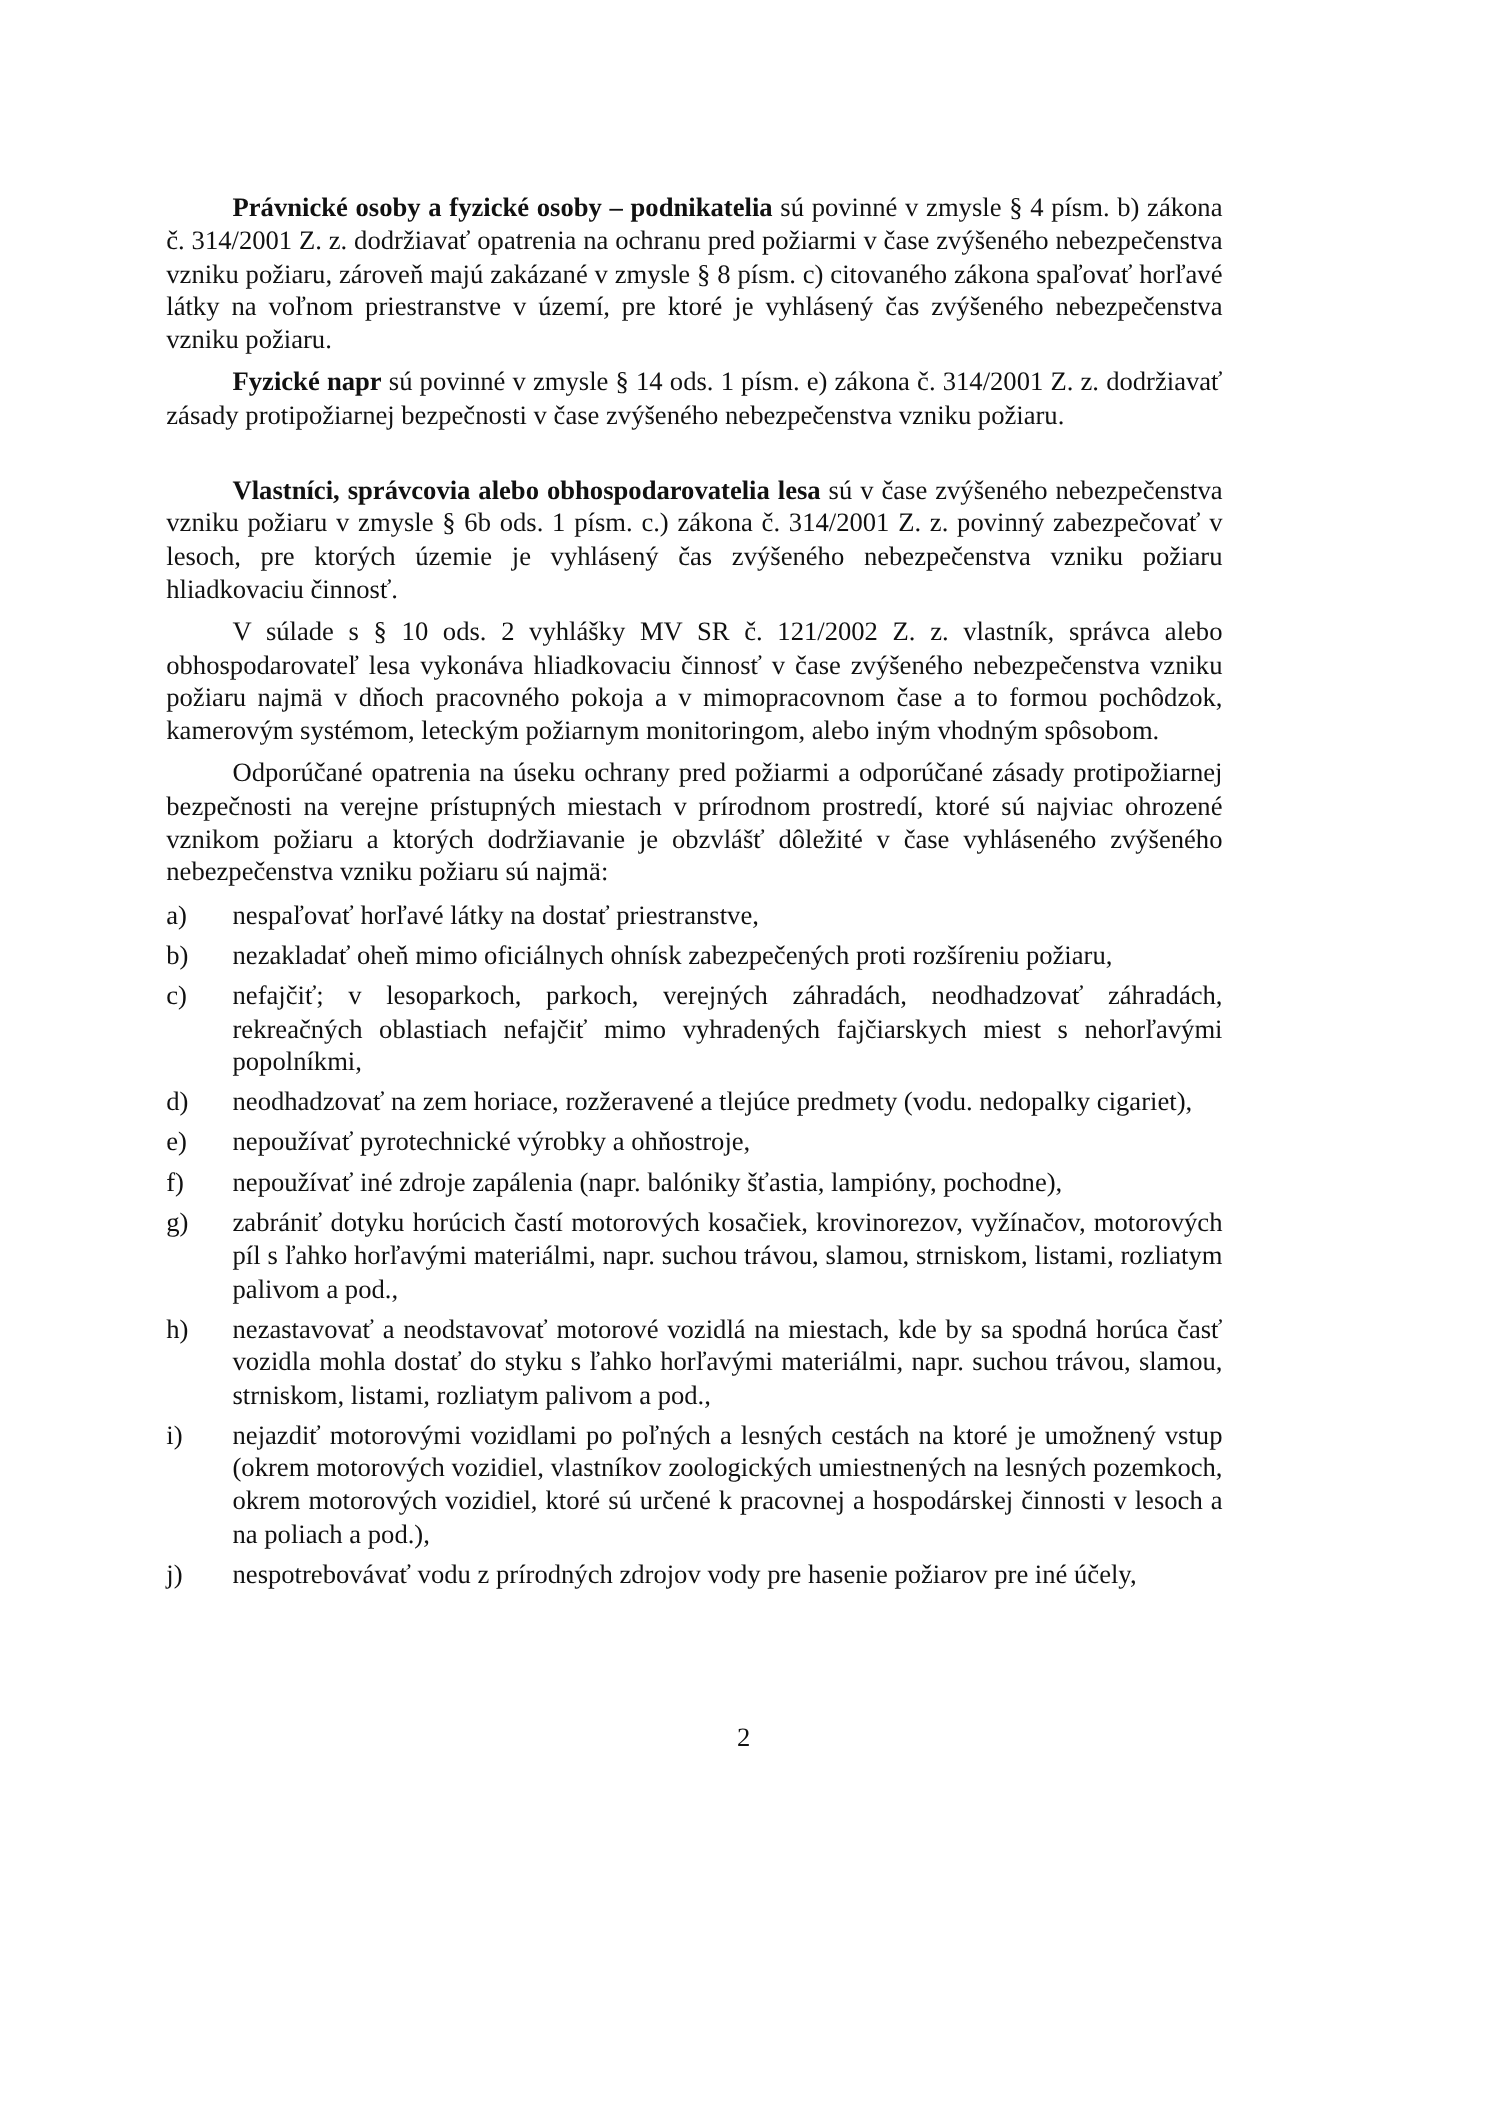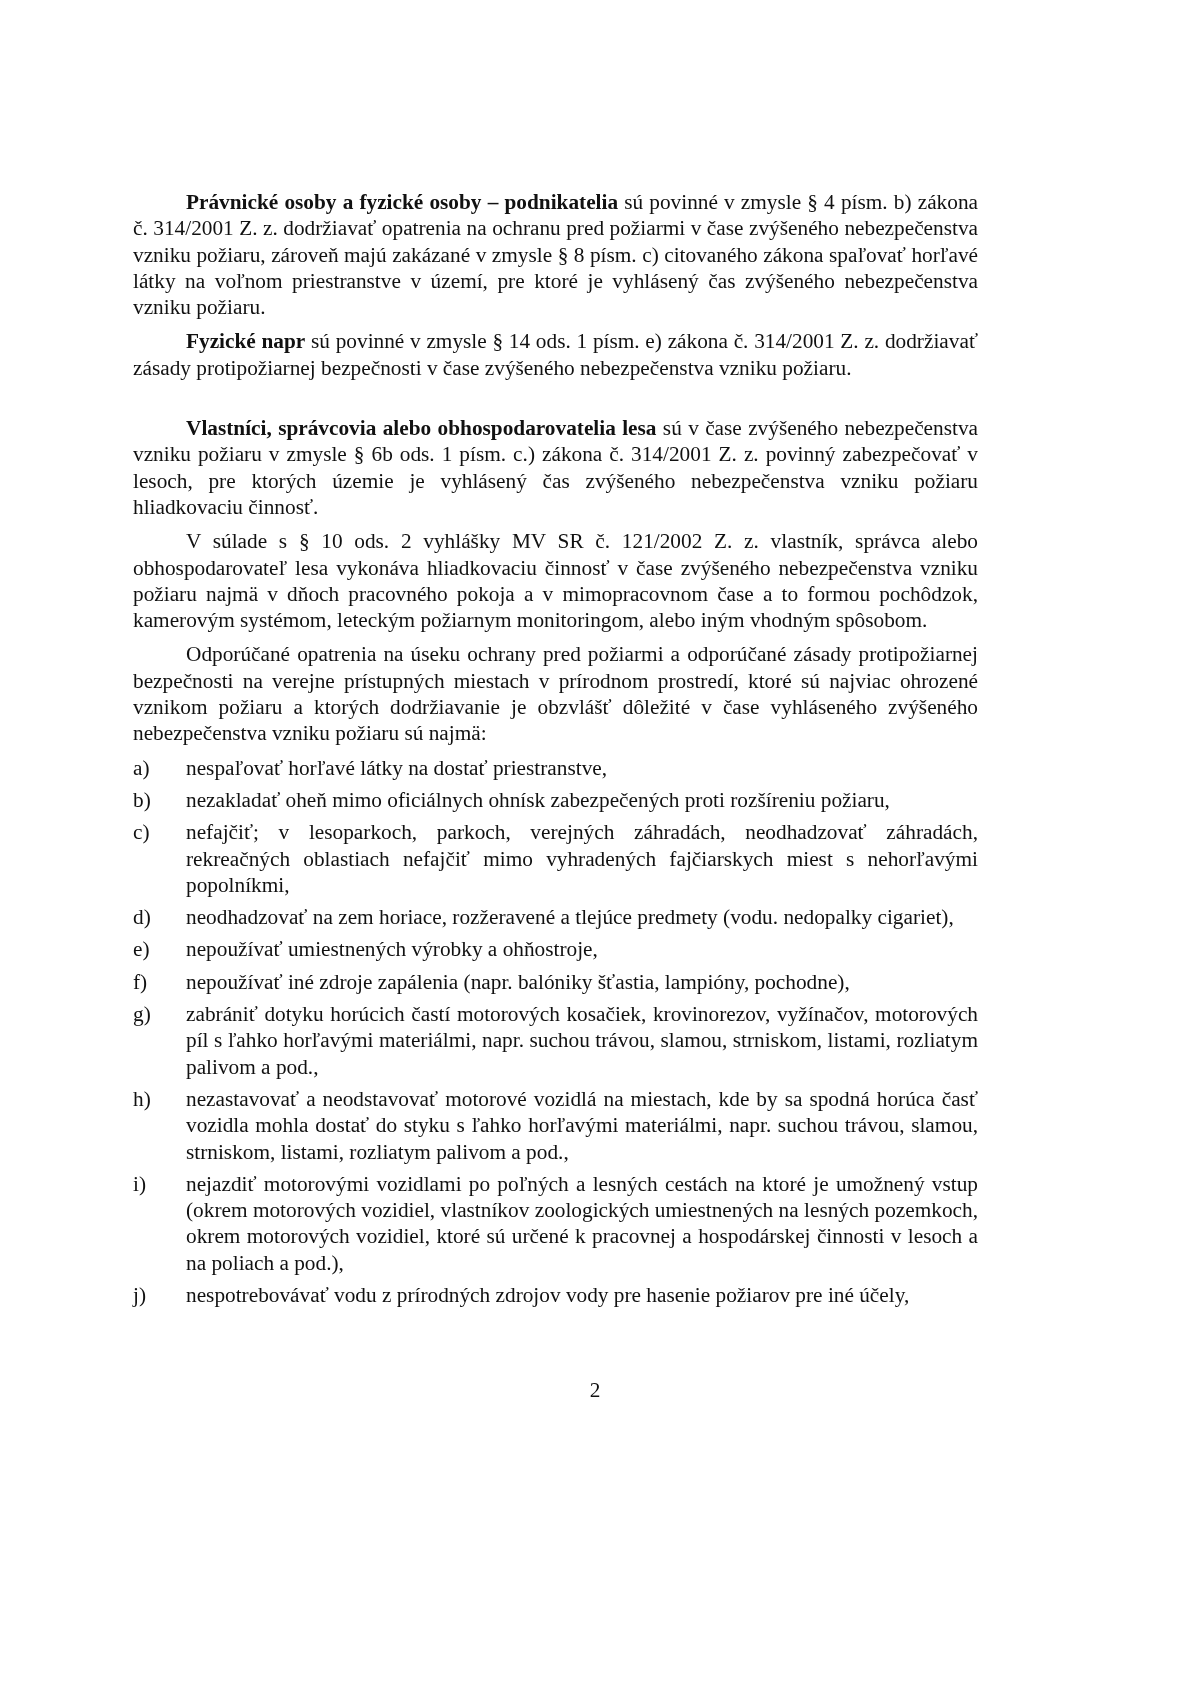--- a/index.html
+++ b/index.html
@@ -8,21 +8,21 @@
     position: absolute;
     left: 133px;
     top: 153px;
     width: 845px;
     font-family: "Liberation Serif", "DejaVu Serif", serif;
     font-size: 21.3px;
     line-height: 26.3px;
     color: #111111;
   }
   p { margin: 0; text-align: justify; }
-  .indent { text-indent: 53px; margin-top: 36px; }
+  .indent { text-indent: 53px; }
   .gap-s { margin-top: 8px; }
   .gap-l { margin-top: 34px; }
   .b { font-weight: bold; }
   .bi { font-weight: bold; font-style: italic; }
   .list { margin: 8px 0 0 0; padding: 0; list-style: none; }
   .list li { display: flex; margin-bottom: 6px; }
   .list .mark { width: 53px; flex: 0 0 53px; }
   .list .txt { flex: 1; text-align: justify; }
   .pagenum {
     position: absolute;
@@ -70,21 +70,21 @@
     <li>
         <span class="mark">c)</span>
         <span class="txt">nefajčiť; v lesoparkoch, parkoch, verejných záhradách, neodhadzovať záhradách, rekreačných oblastiach nefajčiť mimo vyhradených fajčiarskych miest s nehorľavými popolníkmi,</span>
       </li>
     <li>
         <span class="mark">d)</span>
         <span class="txt">neodhadzovať na zem horiace, rozžeravené a tlejúce predmety (vodu. nedopalky cigariet),</span>
       </li>
     <li>
         <span class="mark">e)</span>
-        <span class="txt">nepoužívať umiestnených výrobky a ohňostroje,</span>
+        <span class="txt">nepoužívať pyrotechnické výrobky a ohňostroje,</span>
       </li>
     <li>
         <span class="mark">f)</span>
         <span class="txt">nepoužívať iné zdroje zapálenia (napr. balóniky šťastia, lampióny, pochodne),</span>
       </li>
     <li>
         <span class="mark">g)</span>
         <span class="txt">zabrániť dotyku horúcich častí motorových kosačiek, krovinorezov, vyžínačov, motorových píl s ľahko horľavými materiálmi, napr. suchou trávou, slamou, strniskom, listami, rozliatym palivom a pod.,</span>
       </li>
     <li>

